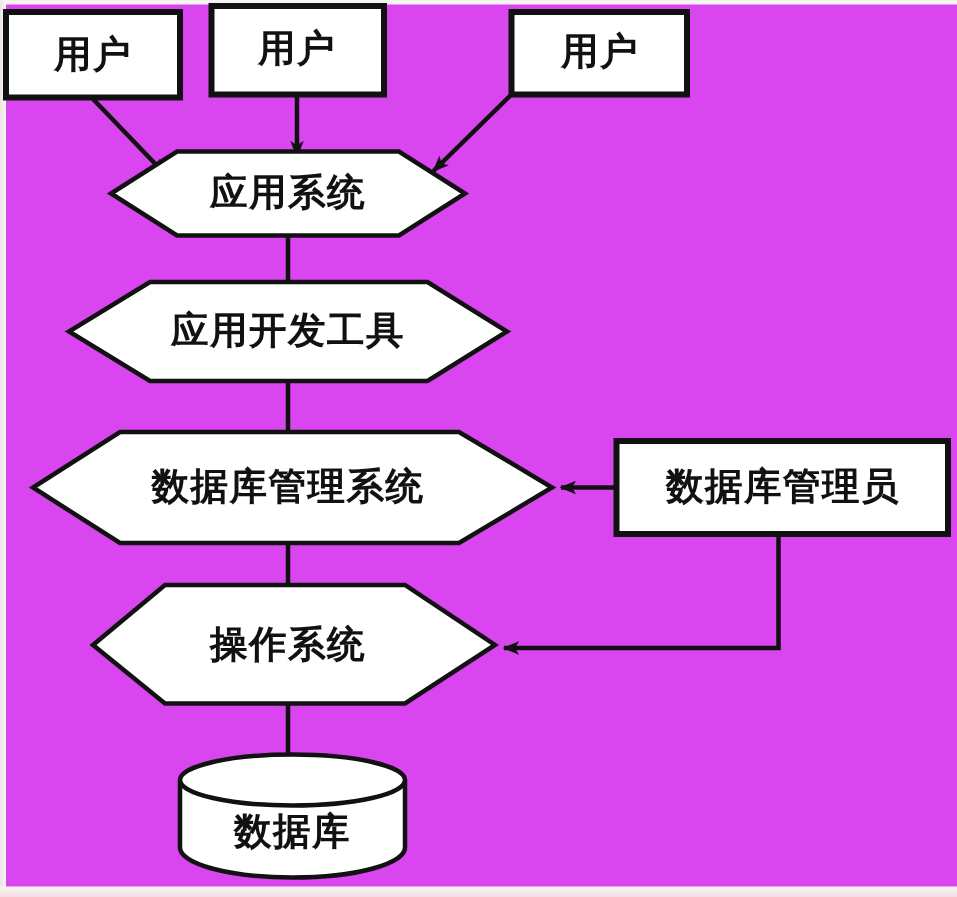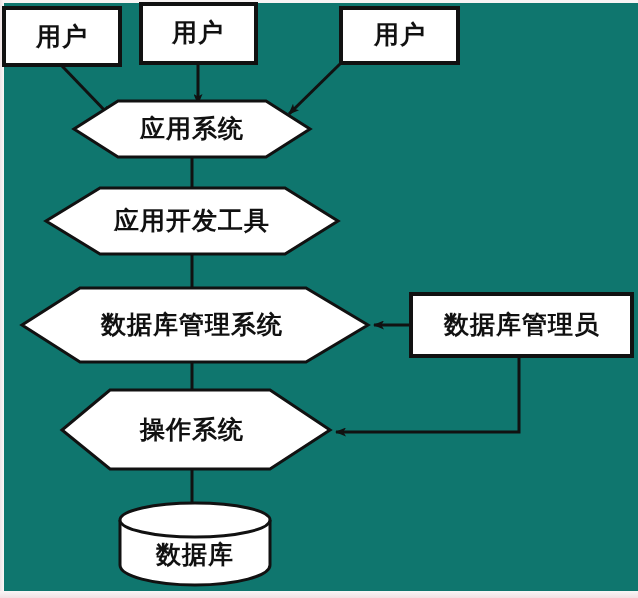--- a/index.html
+++ b/index.html
@@ -8,21 +8,21 @@
     padding: 0;
     background: #ffffff;
   }
   body {
     font-family: "DejaVu Sans", "Liberation Sans", sans-serif;
   }
   #diagram-root {
     position: relative;
     width: 638px;
     height: 598px;
-    background: #0f766e;
+    background: #d946ef;
     overflow: hidden;
   }
   
   #edge-left {
     position: absolute;
     left: 0; top: 0;
     width: 4px; height: 598px;
     background: linear-gradient(to right, #efe3e6, #faf7f7);
   }
   #edge-bottom {

